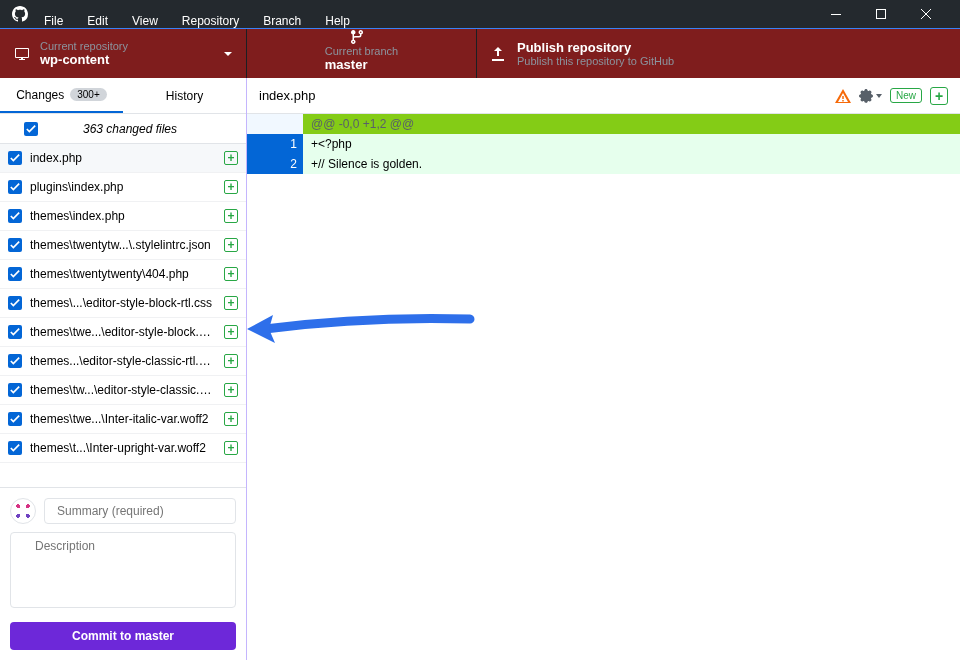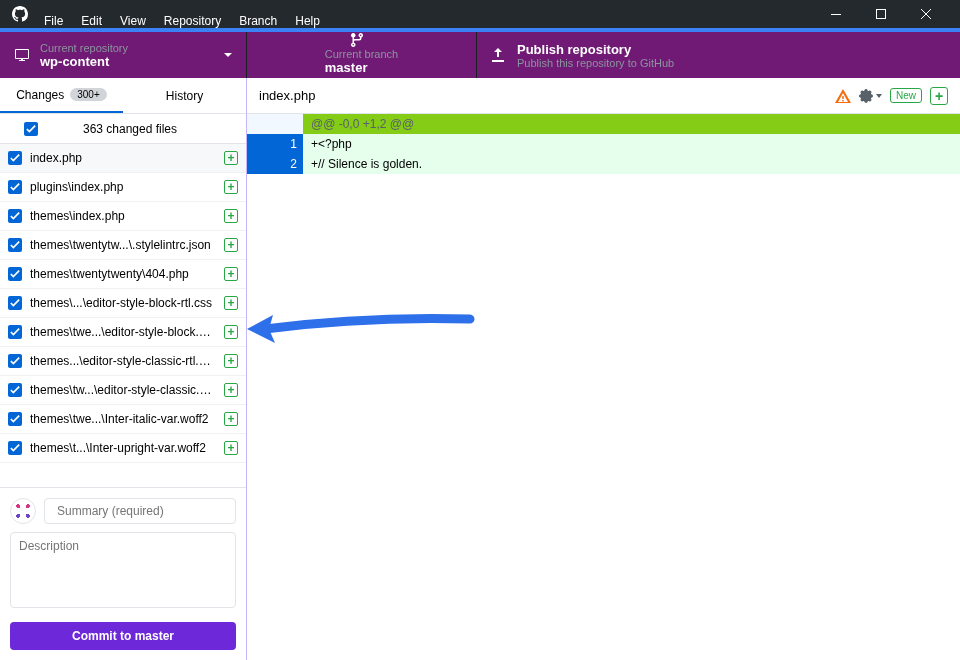--- a/index.html
+++ b/index.html
@@ -1,27 +1,27 @@
 <!DOCTYPE html>
 <html><head>
 <meta charset="utf-8">
 <style>
 * { margin: 0; padding: 0; box-sizing: border-box; font-family: -apple-system, BlinkMacSystemFont, "Segoe UI", Helvetica, Arial, sans-serif; }
 body { width: 960px; height: 660px; overflow: hidden; background: #fff; position: relative; }
 
 
 .titlebar { height: 28px; background: #24292e; display: flex; align-items: center; padding: 0 12px; color: #fff; }
 .logo { width: 16px; height: 16px; fill: #fff; margin-right: 16px; }
-.menu { display: flex; gap: 18px; margin-top: 14px; }
+.menu { display: flex; gap: 24px; margin-top: 14px; }
 .menu span { font-size: 12px; cursor: default; }
 .window-controls { margin-left: auto; display: flex; gap: 0; }
 .wc { width: 45px; height: 28px; display: flex; align-items: center; justify-content: center; color: #fff; }
 
 
-.toolbar { height: 50px; background: #701a75; display: flex; border-top: 4px solid #3b82f6; }
+.toolbar { height: 50px; background: #7f1d1d; display: flex; border-top: 1px solid #3b82f6; }
 .tool-section { display: flex; align-items: center; padding: 0 14px; border-right: 1px solid #1b1f23; position: relative; }
 .tool-section.repo { width: 247px; }
 .tool-section.branch { width: 230px; flex-direction: column; }
 .tool-section.publish { flex: 1; border-right: none; }
 .tool-icon { width: 16px; height: 16px; fill: #fff; margin-right: 10px; flex-shrink: 0; }
 .tool-text { display: flex; flex-direction: column; color: #fff; }
 .tool-label { font-size: 11px; color: #8b949e; }
 .tool-value { font-size: 13px; font-weight: 600; }
 .dropdown-caret { position: absolute; right: 14px; top: 50%; width: 0; height: 0; border-left: 4px solid transparent; border-right: 4px solid transparent; border-top: 4px solid #fff; margin-top: -2px; }
 
@@ -29,39 +29,39 @@
 .main { display: flex; height: calc(660px - 28px - 50px); }
 .sidebar { width: 247px; border-right: 1px solid #c4b5fd; display: flex; flex-direction: column; }
 
 
 .tabs { height: 36px; display: flex; border-bottom: 1px solid #e1e4e8; }
 .tab { flex: 1; display: flex; align-items: center; justify-content: center; font-size: 12px; cursor: default; gap: 6px; }
 .tab.active { border-bottom: 2px solid #0366d6; }
 .badge { background: #d1d5da; border-radius: 10px; padding: 1px 7px; font-size: 10px; }
 
 
-.changed-header { height: 30px; display: flex; align-items: center; padding: 0 24px; border-bottom: 1px solid #e1e4e8; font-size: 12px; }
+.changed-header { height: 30px; display: flex; align-items: center; padding: 0 24px; border-bottom: 1px solid #e1e4e8; font-size: 12px; font-style: italic; }
 .changed-header .ch-text { flex: 1; text-align: center; }
 .chk { width: 14px; height: 14px; background: #0366d6; border-radius: 2px; display: inline-flex; align-items: center; justify-content: center; flex-shrink: 0; }
 .chk svg { width: 10px; height: 10px; fill: #fff; }
 
 
 .file-list { flex: 1; overflow: hidden; }
 .file-item { height: 29px; display: flex; align-items: center; padding: 0 8px; border-bottom: 1px solid #f0f1f3; font-size: 12px; gap: 8px; }
 .file-item.selected { background: #f6f8fa; }
 .file-name { flex: 1; white-space: nowrap; overflow: hidden; text-overflow: ellipsis; }
 .addmark { width: 14px; height: 14px; border: 1.5px solid #28a745; border-radius: 2px; display: flex; align-items: center; justify-content: center; flex-shrink: 0; }
 .addmark::before { content: "+"; color: #28a745; font-size: 12px; font-weight: bold; line-height: 1; }
 
 
 .commit-form { border-top: 1px solid #e1e4e8; padding: 10px; background: #fff; }
 .summary-row { display: flex; gap: 8px; margin-bottom: 8px; align-items: center; }
 .avatar { width: 26px; height: 26px; border-radius: 50%; background: radial-gradient(circle at 30% 30%, #d63384 2px, transparent 2px), radial-gradient(circle at 70% 30%, #d63384 2px, transparent 2px), radial-gradient(circle at 30% 70%, #6f42c1 2px, transparent 2px), radial-gradient(circle at 70% 70%, #6f42c1 2px, transparent 2px); background-color: #fff; border: 1px solid #e1e4e8; }
 .summary-input { flex: 1; height: 26px; border: 1px solid #e1e4e8; border-radius: 4px; padding: 0 12px; font-size: 12px; }
-.desc-input { width: 100%; height: 76px; border: 1px solid #e1e4e8; border-radius: 4px; padding: 6px 8px; font-size: 12px; resize: none; font-family: inherit; }
+.desc-input { width: 100%; height: 76px; border: 1px solid #e1e4e8; border-radius: 4px; padding: 6px 24px; font-size: 12px; resize: none; font-family: inherit; }
 .commit-btn { width: 100%; height: 28px; margin-top: 10px; background: #6d28d9; color: #fff; border: none; border-radius: 4px; font-size: 12px; font-weight: 600; }
 
 
 .diff-area { flex: 1; display: flex; flex-direction: column; }
 .diff-header { height: 36px; display: flex; align-items: center; padding: 0 12px; border-bottom: 1px solid #e1e4e8; font-size: 13px; }
 .diff-header .spacer { flex: 1; }
 .diff-actions { display: flex; align-items: center; gap: 8px; }
 .warn-icon { width: 16px; height: 16px; fill: #f66a0a; }
 .gear-icon { width: 14px; height: 14px; fill: #586069; }
 .gear-caret { width: 0; height: 0; border-left: 3px solid transparent; border-right: 3px solid transparent; border-top: 4px solid #586069; }

